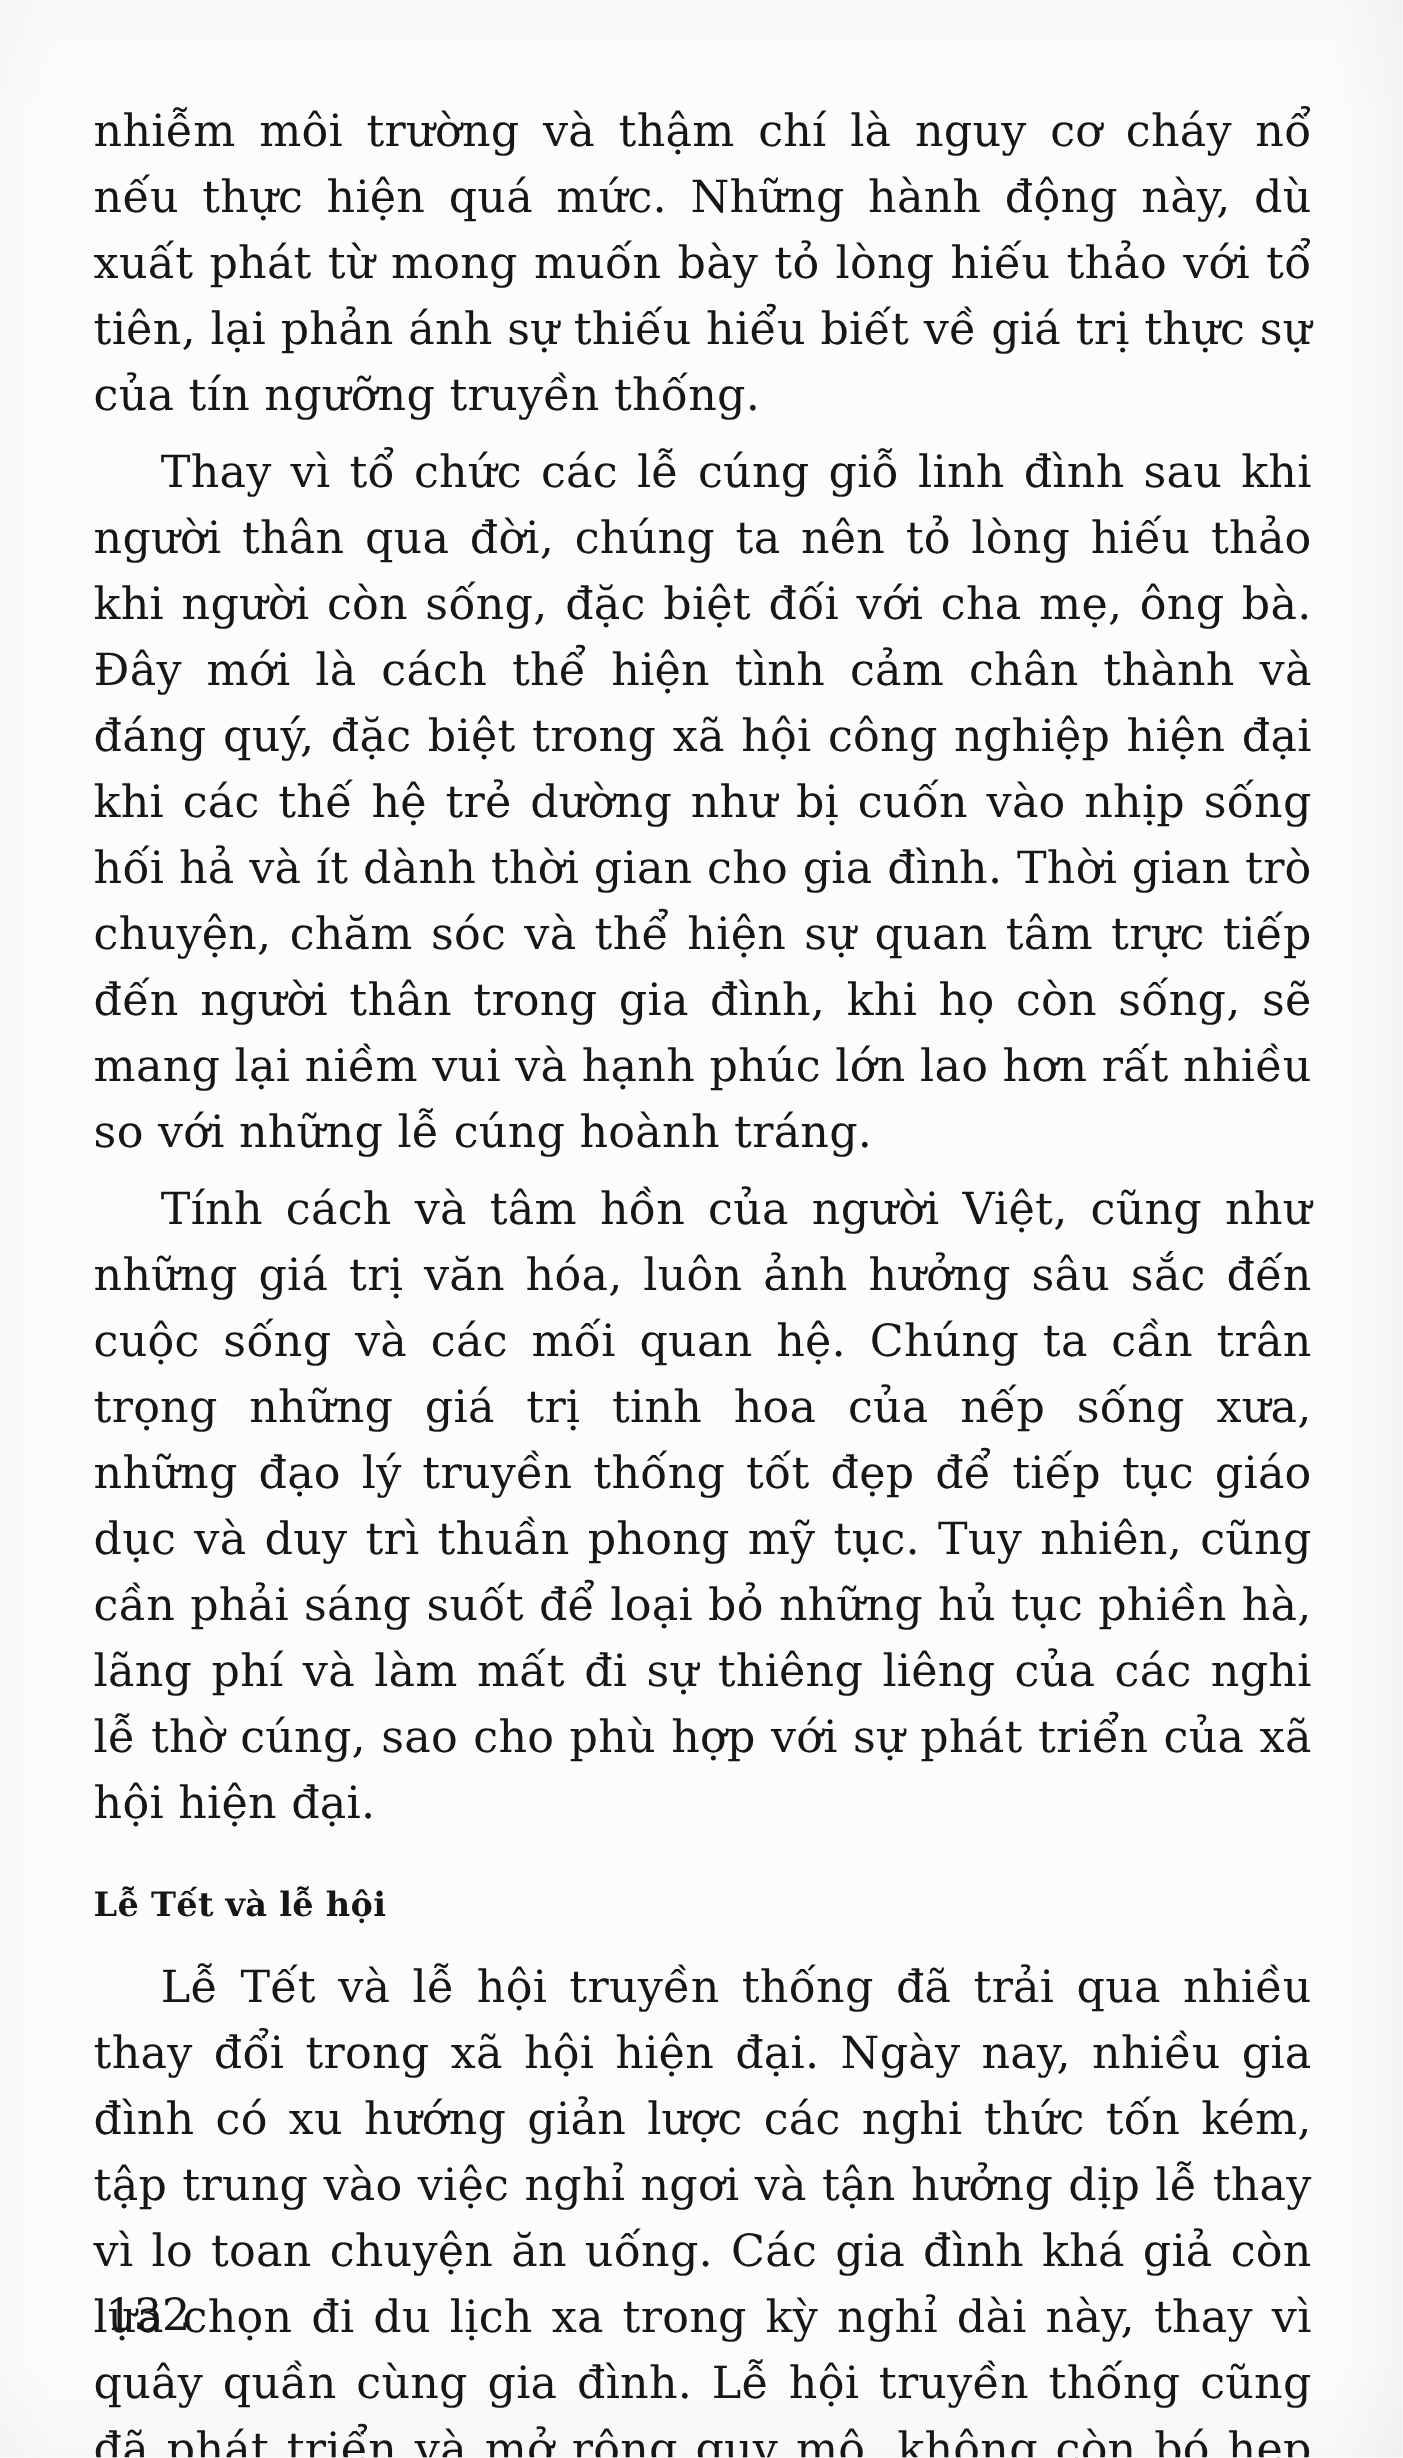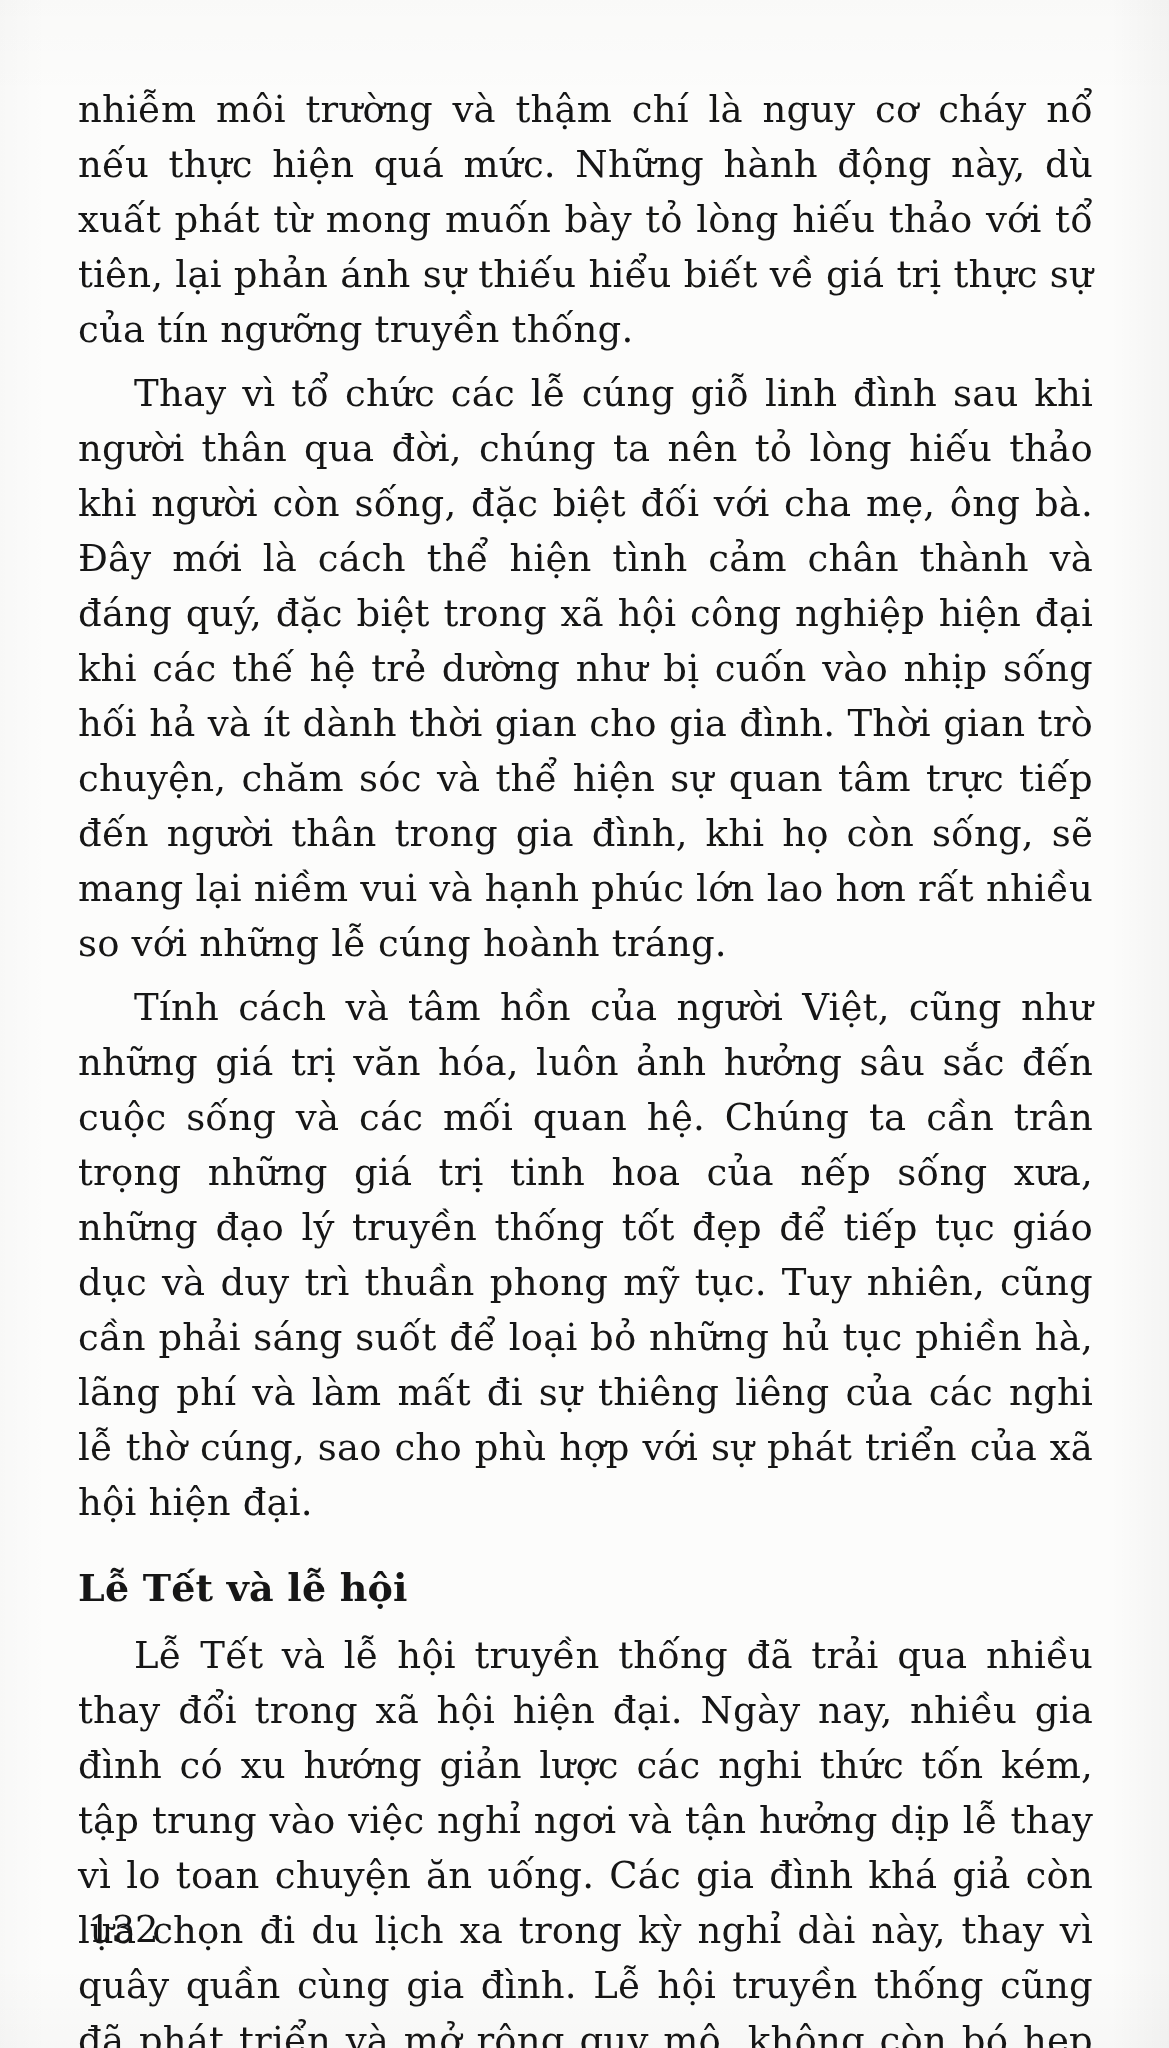--- a/index.html
+++ b/index.html
@@ -31,21 +31,21 @@
     letter-spacing: 0.2px;
   }
   .para {
     margin: 0 0 9px 0;
     text-indent: 56px;
   }
   .para.no-indent {
     text-indent: 0;
   }
   .section-heading {
-    font-size: 38px;
+    font-size: 28px;
     font-weight: bold;
     line-height: 55px;
     margin: 30px 0 13px 0;
     text-align: left;
   }
   .page-number {
     position: absolute;
     left: 88px;
     top: 1902px;
     font-size: 37px;

